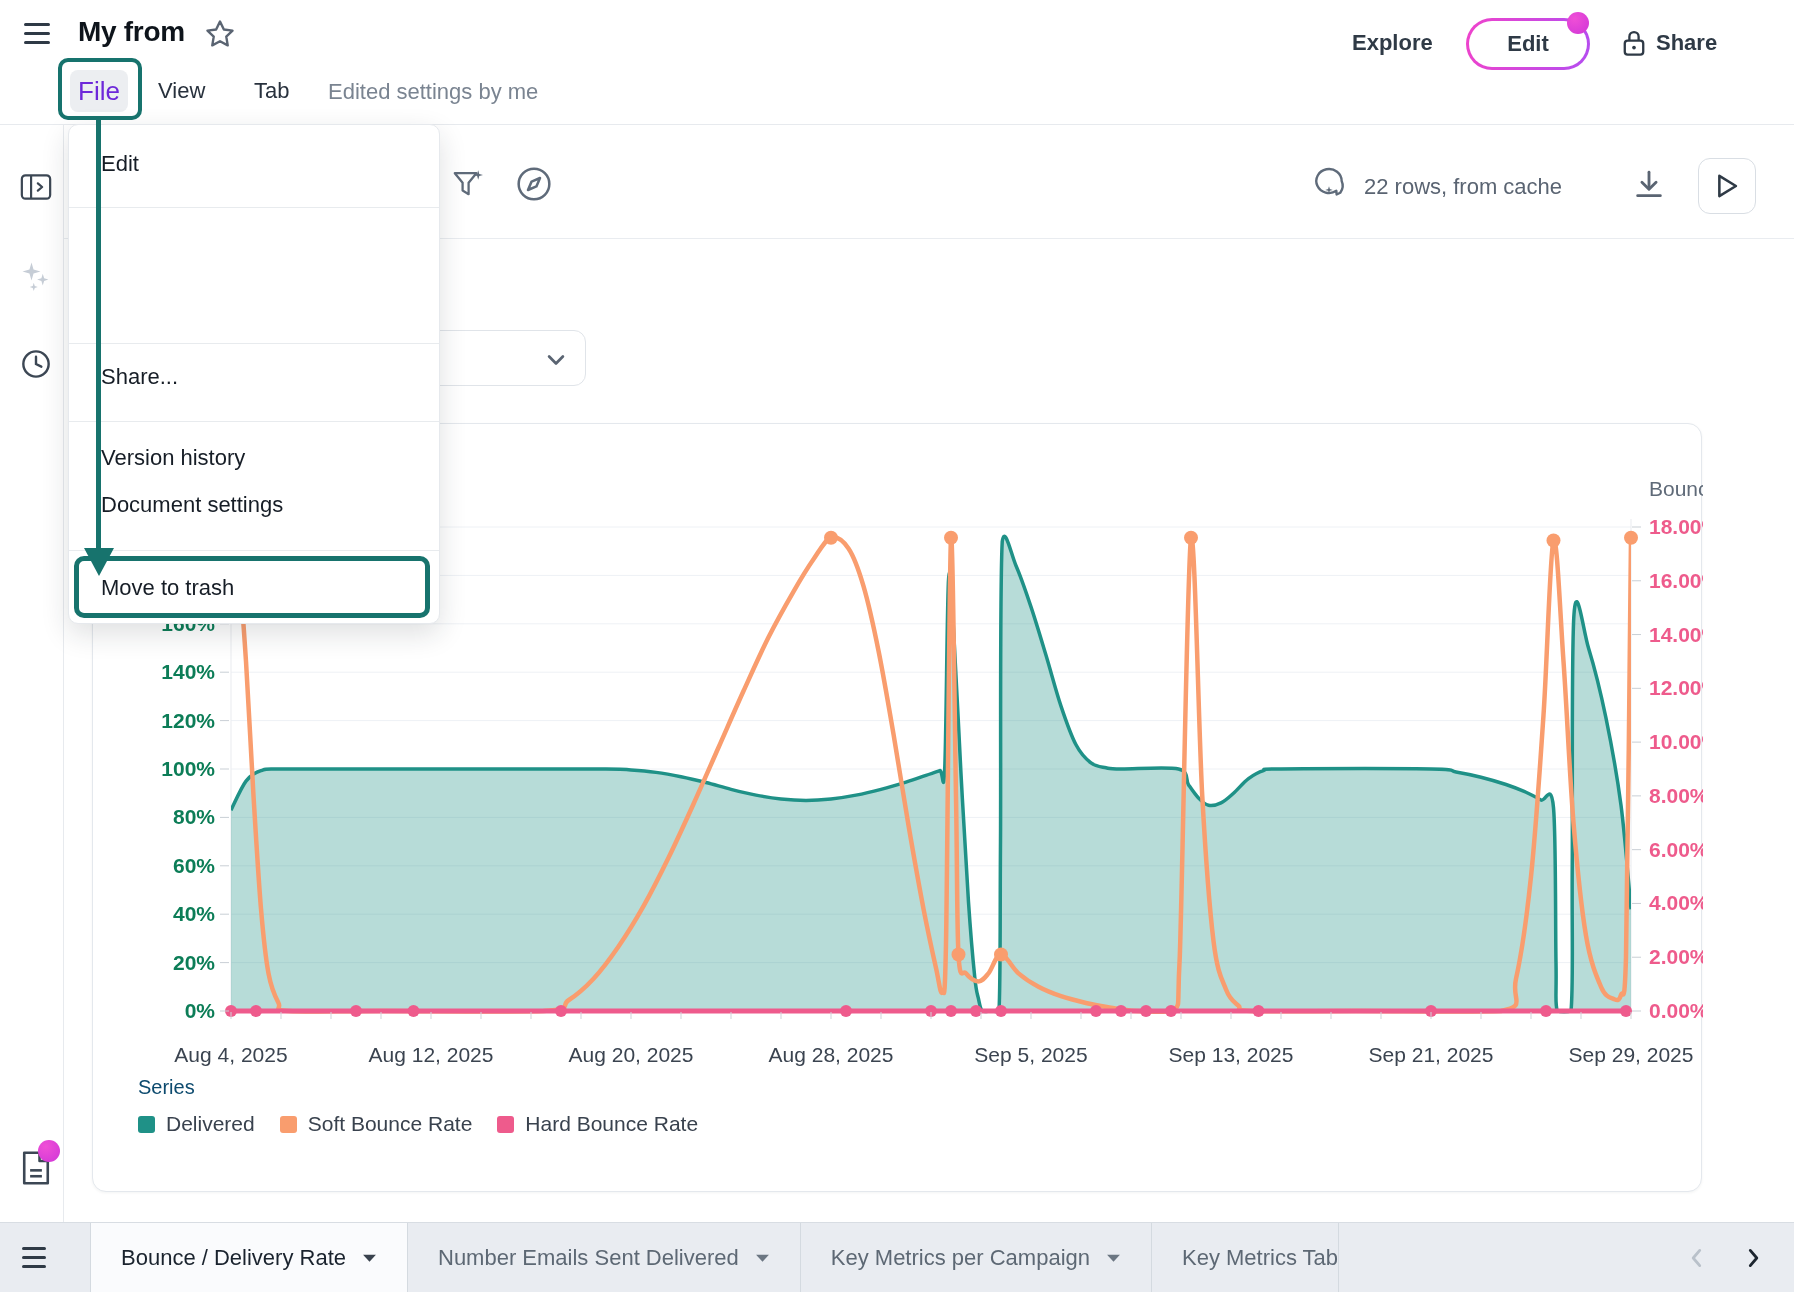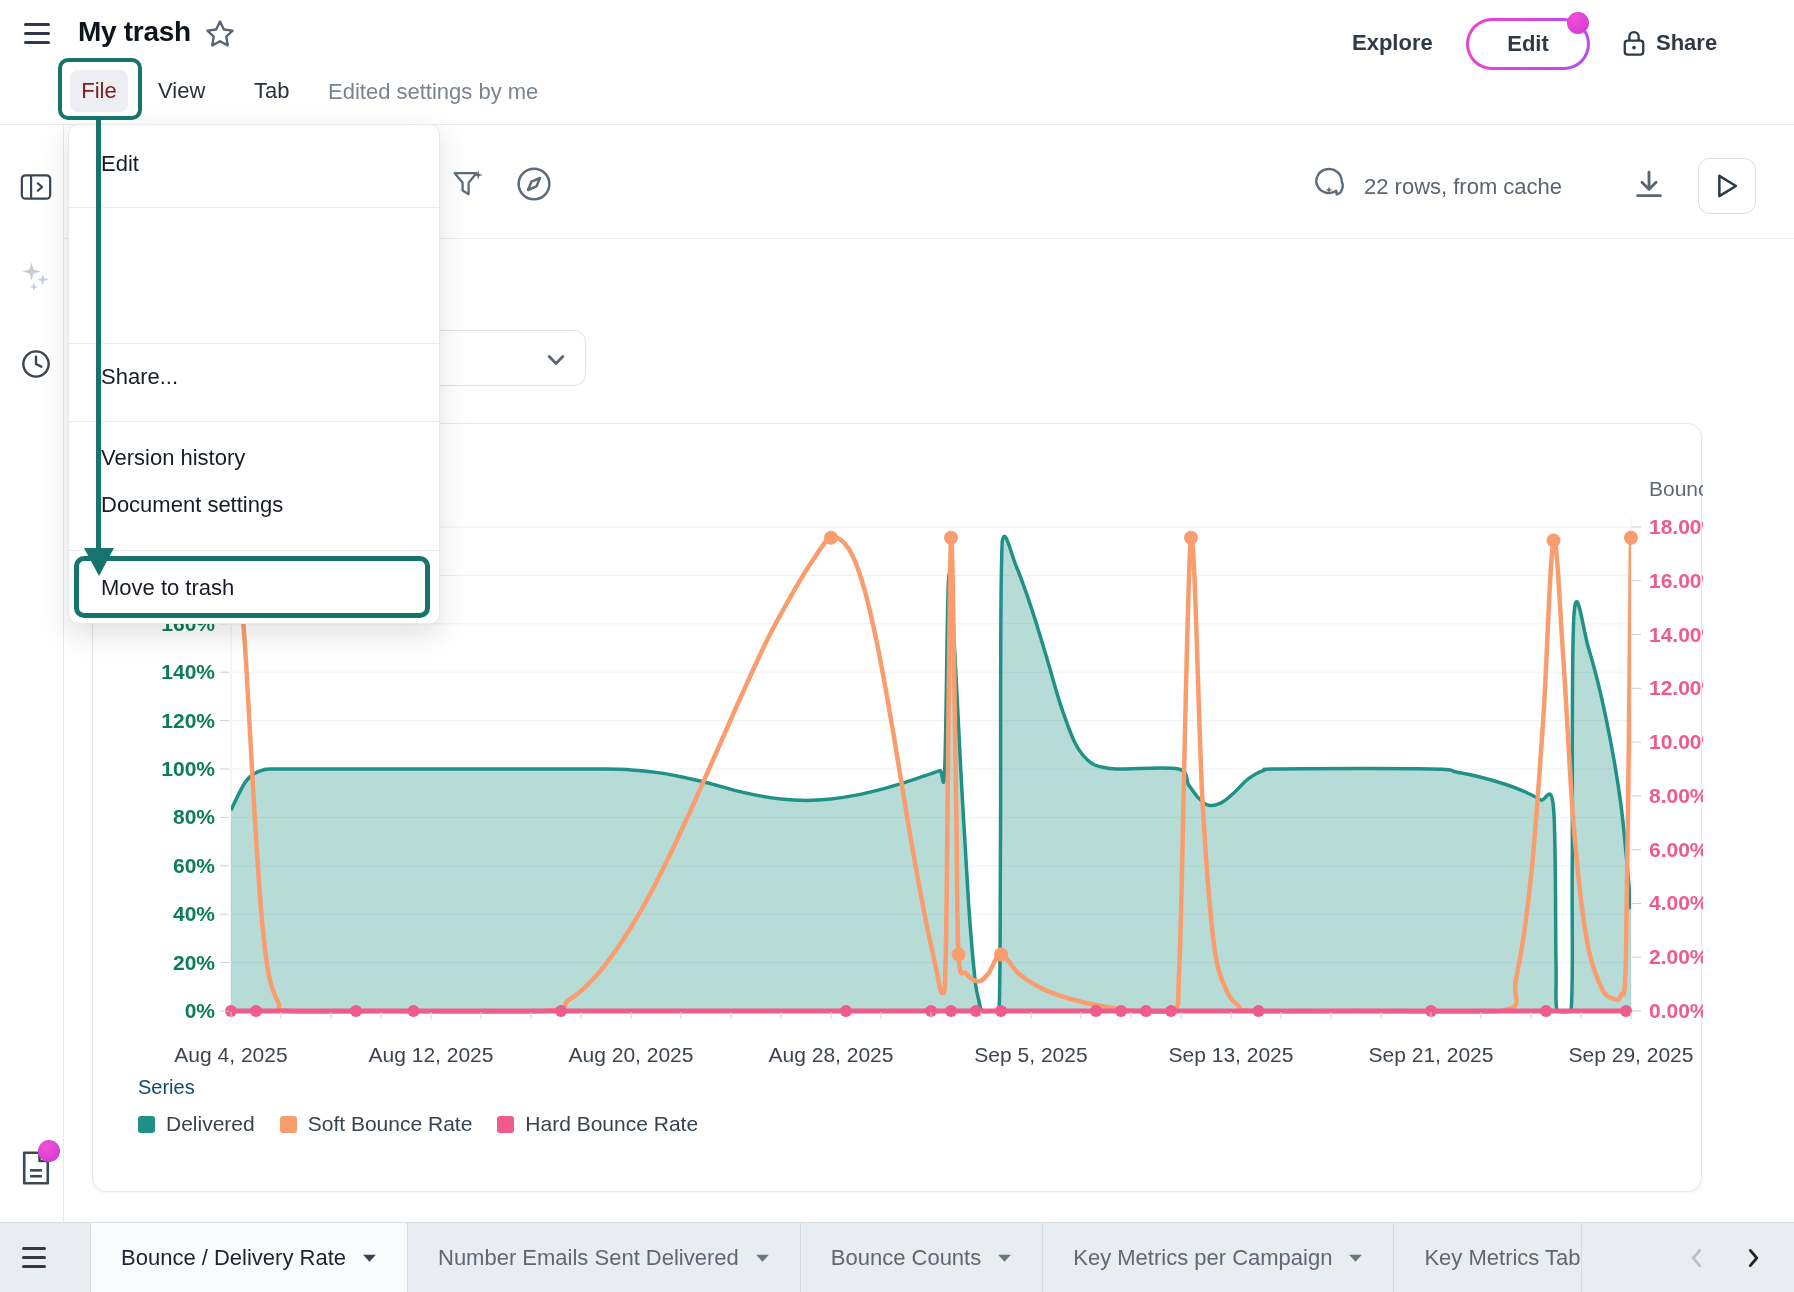--- a/index.html
+++ b/index.html
@@ -5,21 +5,21 @@
   * { margin:0; padding:0; box-sizing:border-box; }
   html,body { background:#ffffff; }
   body { font-family:"Liberation Sans", sans-serif; }
   .app { position:relative; width:1794px; height:1292px; background:#fff; overflow:hidden; }
   .abs { position:absolute; }
 
   
   .hamburger span { display:block; width:26px; height:3px; background:#2f3a46; border-radius:2px; margin-bottom:6px; }
   .page-title { font-size:28px; font-weight:700; color:#0e141b; letter-spacing:-0.3px; }
   .menu-word { font-size:22px; color:#28313d; }
-  .file-pill { width:58px; height:42px; background:#eceef1; border-radius:8px; display:flex; align-items:center; justify-content:center; font-size:22px; color:#7f1d1d; }
+  .file-pill { width:58px; height:42px; background:#eceef1; border-radius:8px; display:flex; align-items:center; justify-content:center; font-size:26px; color:#6d28d9; }
   .edited-text { font-size:22px; color:#7a8491; }
   .top-right-word { font-size:22px; font-weight:600; color:#2f3a46; }
   .edit-pill { padding:3px; border-radius:27px; background:linear-gradient(100deg,#ef43cb,#b44df0); }
   .edit-pill-inner { background:#fff; border-radius:24px; width:118px; height:46px; display:flex; align-items:center; justify-content:center; font-size:22px; font-weight:600; color:#2f3a46; }
   .edit-dot { width:22px; height:22px; border-radius:50%; background:radial-gradient(circle at 35% 30%,#f04fd6,#cf36d8); }
   .header-divider { left:0; top:124px; width:1794px; height:1px; background:#e7eaee; }
 
   
   .sidebar { left:0; top:125px; width:64px; height:1097px; background:#fff; border-right:1px solid #e7eaee; }
 
@@ -64,21 +64,21 @@
 </head>
 <body>
 
 <div class="app">
 
   <div class="abs hamburger" style="left:24px; top:23px;">
     <span></span>
       <span></span>
       <span style="margin-bottom:0;"></span>
   </div>
-  <div class="abs page-title" style="left:78px; top:16px;">My trash</div>
+  <div class="abs page-title" style="left:78px; top:16px;">My from</div>
   <div class="abs" style="left:204px; top:18px;">
     <svg width="32" height="32" viewBox="0 0 24 24" fill="none" stroke="#5a6472" stroke-width="1.8" stroke-linejoin="round">
       <path d="M12 2.6 L14.9 8.6 L21.4 9.5 L16.7 14 L17.8 20.5 L12 17.4 L6.2 20.5 L7.3 14 L2.6 9.5 L9.1 8.6 Z"></path>
     </svg>
   </div>
 
   <div class="abs top-right-word" style="left:1352px; top:30px;">Explore</div>
   <div class="abs edit-pill" style="left:1466px; top:18px;">
     <div class="edit-pill-inner">Edit</div>
   </div>
@@ -342,26 +342,20 @@
             <path d="M1 1.5 L7 8 L13 1.5 Z" fill="#39424e"></path>
           </svg>
         </div>
         <div class="tab">
           <span>Number Emails Sent Delivered</span>
           <svg width="15" height="10" viewBox="0 0 14 9" class="caret">
             <path d="M1 1.5 L7 8 L13 1.5 Z" fill="#6b7682"></path>
           </svg>
         </div>
         <div class="tab">
-          <span>Bounce Counts</span>
-          <svg width="15" height="10" viewBox="0 0 14 9" class="caret">
-            <path d="M1 1.5 L7 8 L13 1.5 Z" fill="#6b7682"></path>
-          </svg>
-        </div>
-        <div class="tab">
           <span>Key Metrics per Campaign</span>
           <svg width="15" height="10" viewBox="0 0 14 9" class="caret">
             <path d="M1 1.5 L7 8 L13 1.5 Z" fill="#6b7682"></path>
           </svg>
         </div>
         <div class="tab truncated">
           <span>Key Metrics Tab</span>
         </div>
       </div>
     <div class="abs" style="left:1684px; top:22px;">

